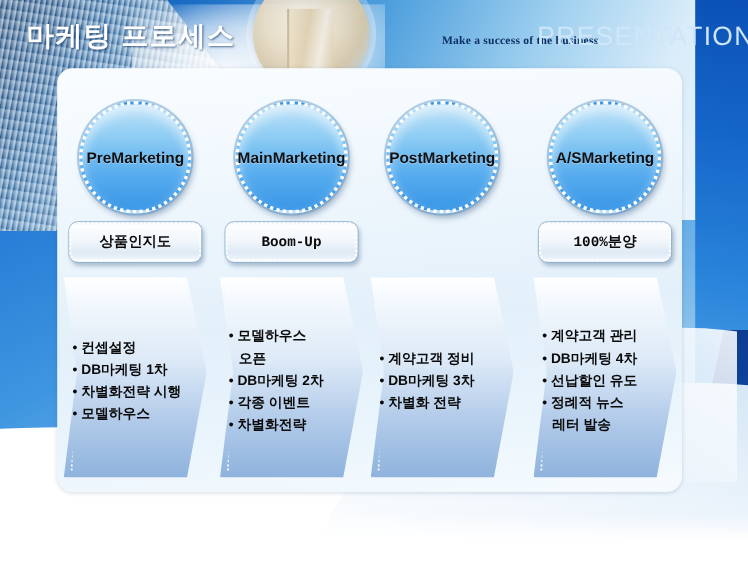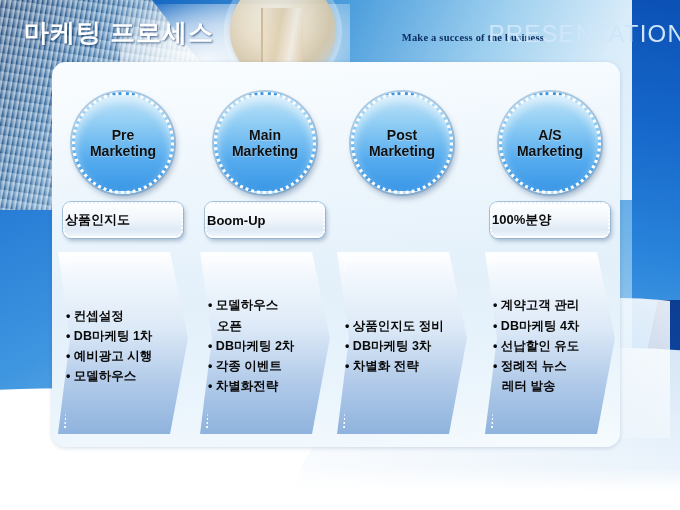--- a/index.html
+++ b/index.html
@@ -60,30 +60,30 @@
   
   .col{position:absolute;top:0;width:142px;height:385px;}
   .col.c0{left:0;} .col.c1{left:142px;} .col.c2{left:279px;} .col.c3{left:427px;}
 
   .circle{position:absolute;top:30px;left:50%;transform:translateX(-50%);
      width:96px;height:96px;border-radius:50%;
      background:linear-gradient(180deg,#bfe2f8 0%,#8fcdf4 30%,#55abee 68%,#3a97e6 100%);
      border:3px dotted #ffffff;
      box-shadow:0 0 0 2px rgba(90,150,200,.45), 2px 4px 6px rgba(20,60,110,.38),
                 inset 0 6px 10px rgba(255,255,255,.55);
-     display:flex;flex-direction:column;align-items:center;justify-content:center;}
+     display:flex;flex-direction:row;align-items:center;justify-content:center;}
   .circle span{display:block;font-size:14px;font-weight:bold;color:#101010;line-height:1.15;
      text-align:center;text-shadow:0 1px 0 rgba(255,255,255,.35);}
 
   .tag{position:absolute;top:140px;left:50%;transform:translateX(-50%);
      width:116px;height:32px;border-radius:8px;
      background:linear-gradient(180deg,#fdfeff 0%,#f2f7fc 45%,#dfeaf5 80%,#eef5fb 100%);
      border:2px dotted #ffffff;
      box-shadow:0 0 0 1px rgba(140,175,205,.75), 2px 3px 4px rgba(20,60,110,.30);
-     display:flex;align-items:center;}
+     display:flex;align-items:center;justify-content:center;font-family:Liberation Mono, monospace;}
   .tag span{font-size:13px;font-weight:bold;color:#0b0b0b;white-space:nowrap;}
 
   .arrowbox{position:absolute;top:190px;left:6px;width:130px;height:182px;
      background:linear-gradient(180deg,#ffffff 0%,#f3f8fd 12%,#dce9f7 42%,#aec8e8 74%,#8fb3dd 100%);
      clip-path:polygon(0 0, 112px 0, 130px 86px, 112px 182px, 0 182px, 12px 86px);
      box-shadow:2px 3px 5px rgba(20,60,110,.30);}
   .arrowinner{position:absolute;top:196px;left:12px;width:116px;height:170px;
      border:2px dotted rgba(255,255,255,.95);
      clip-path:polygon(0 0, 100px 0, 116px 80px, 100px 170px, 0 170px, 10px 80px);
      pointer-events:none;}
@@ -122,21 +122,21 @@
         <span>Marketing</span>
       </div>
       <div class="tag">
         <span>상품인지도</span>
       </div>
       <div class="arrowbox"></div>
       <div class="arrowinner"></div>
       <ul class="bullets">
           <li>• 컨셉설정</li>
           <li>• DB마케팅 1차</li>
-          <li>• 예비광고 시행</li>
+          <li>• 차별화전략 시행</li>
           <li>• 모델하우스</li>
         </ul>
     </div>
 
     <div class="col c1">
       <div class="circle">
         <span>Main</span>
         <span>Marketing</span>
       </div>
       <div class="tag">
@@ -154,21 +154,21 @@
     </div>
 
     <div class="col c2">
       <div class="circle">
         <span>Post</span>
         <span>Marketing</span>
       </div>
       <div class="arrowbox"></div>
       <div class="arrowinner"></div>
       <ul class="bullets">
-          <li>• 상품인지도 정비</li>
+          <li>• 계약고객 정비</li>
           <li>• DB마케팅 3차</li>
           <li>• 차별화 전략</li>
         </ul>
     </div>
 
     <div class="col c3">
       <div class="circle">
         <span>A/S</span>
         <span>Marketing</span>
       </div>

